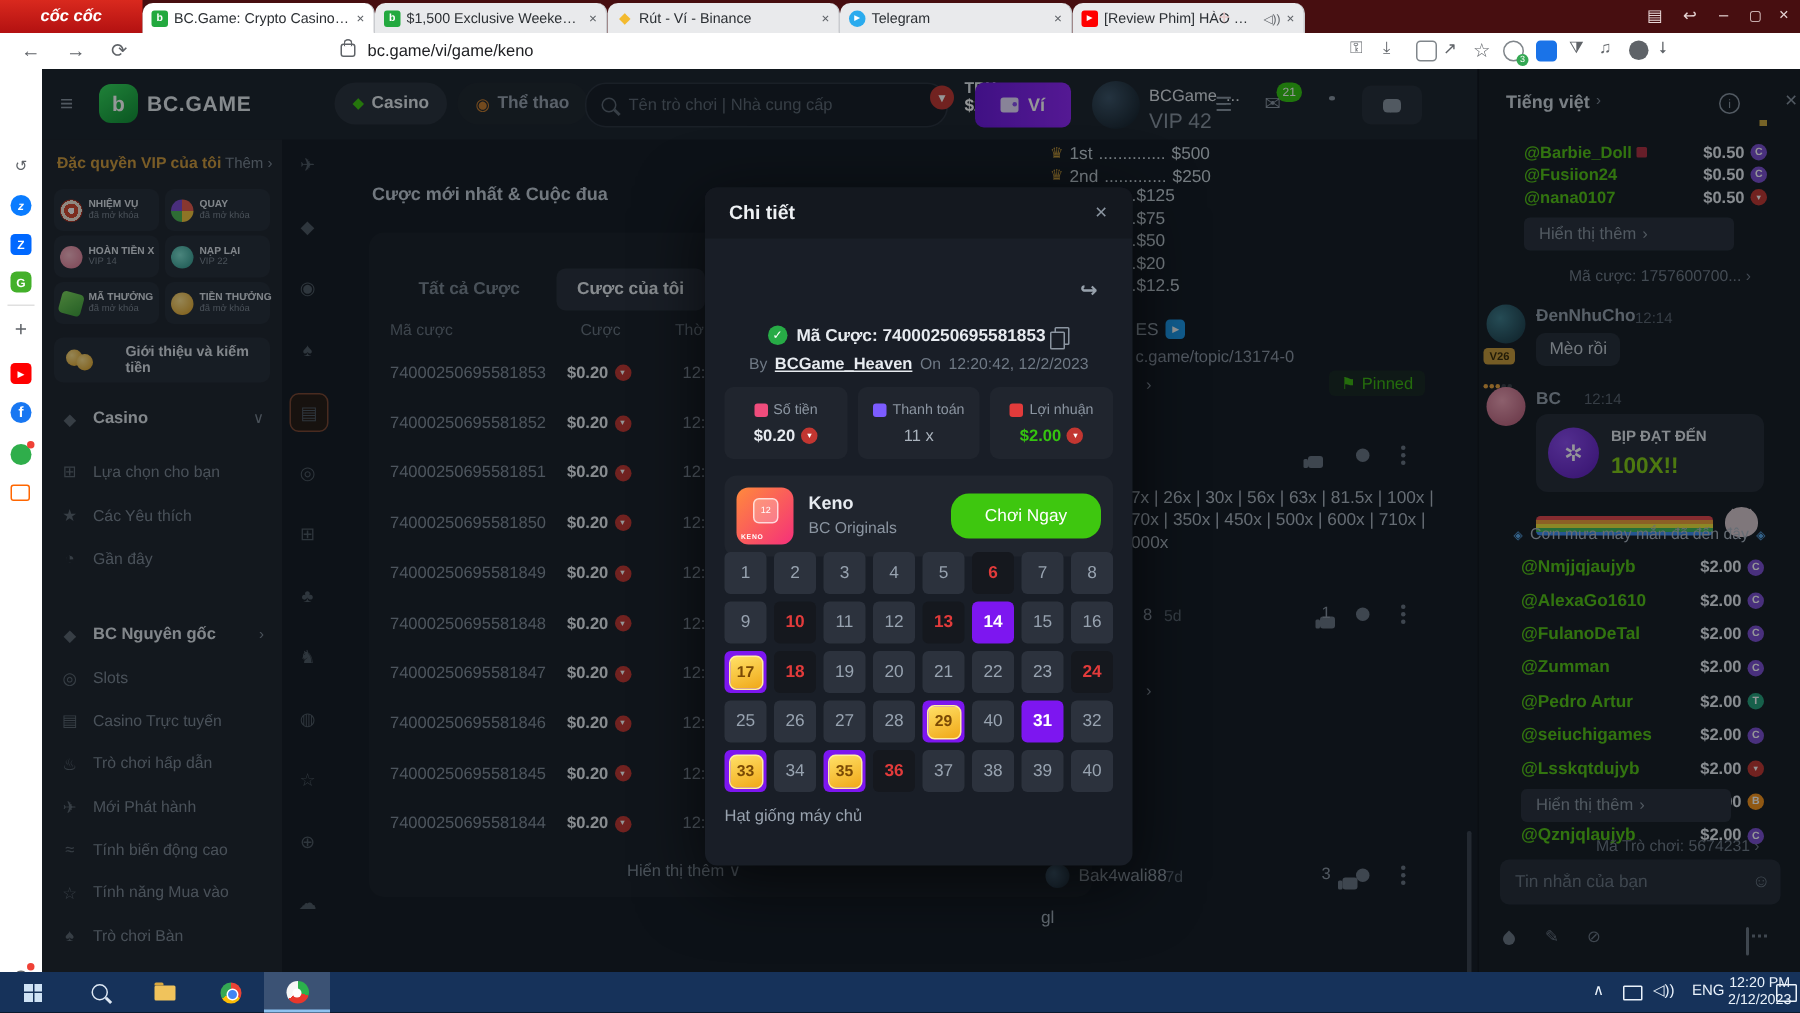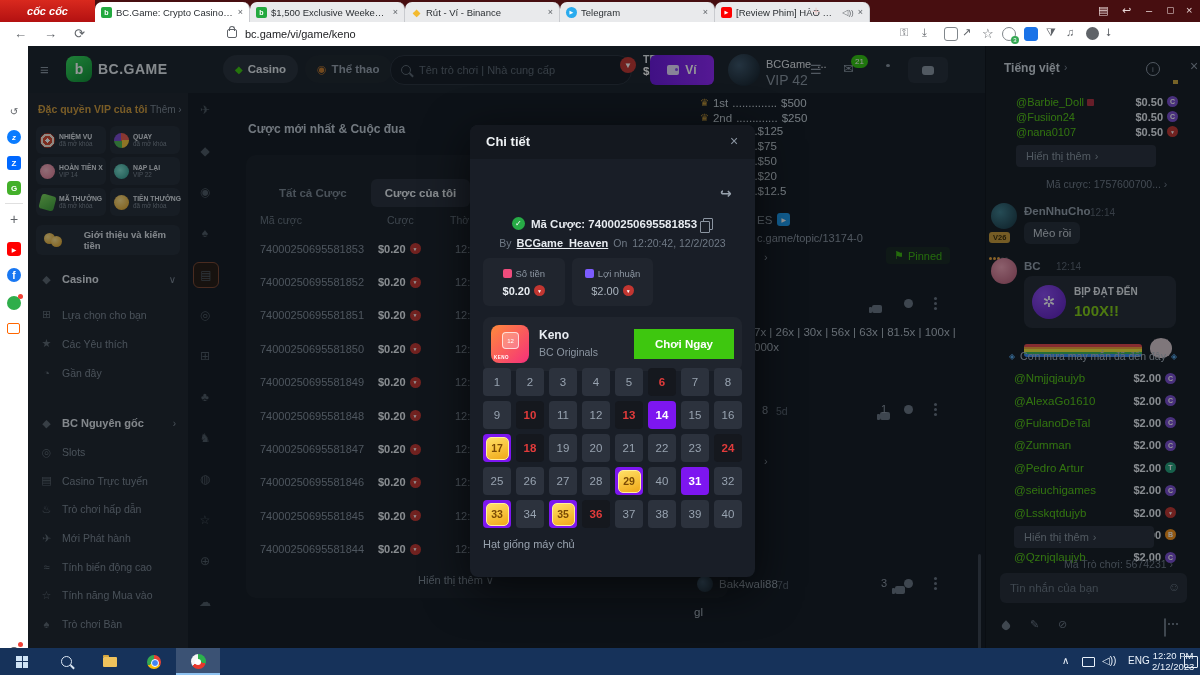--- a/index.html
+++ b/index.html
@@ -132,21 +132,21 @@
     padding:2px 8px;border-radius:4px}
   .playsq{width:13px;height:13px;background:#1d9bf0;border-radius:3px;color:#fff;font-size:6px;display:inline-flex;align-items:center;justify-content:center}
   .favatar{width:16px;height:16px;border-radius:50%;background:radial-gradient(circle at 35% 35%,#51708a,#1b2733)}
   
   #chat{left:957px;top:0;width:215px;height:602px;background:#171c24;border-left:1px solid #10141a}
   .chead{color:#cfd6dd;font-weight:bold;font-size:12px}
   .iinfo{width:12px;height:12px;border:1px solid #8b95a1;border-radius:50%;color:#8b95a1;font-size:8px;display:flex;align-items:center;justify-content:center}
   .cup{width:11px;height:8px;background:#caa53d;border-radius:2px 2px 4px 4px;position:relative}
   .cup::after{content:"";position:absolute;left:3px;bottom:-4px;width:5px;height:4px;background:#caa53d}
   .wrow{display:flex;align-items:center;height:15px;width:162px}
-  .wrow .nm{color:#55c314;font-weight:normal;font-size:11px;flex:1;white-space:nowrap;overflow:hidden}
+  .wrow .nm{color:#55c314;font-weight:bold;font-size:11px;flex:1;white-space:nowrap;overflow:hidden}
   .wrow .am{color:#e8ecf1;font-weight:bold;font-size:11px;margin-right:4px}
   .wrow2{height:22.4px}
   .wrow2 .nm{font-size:11.5px}
   .deco{display:inline-block;width:7px;height:7px;background:#b03040;border-radius:1px;margin-left:3px}
   .pillbtn{background:#2a303b;border-radius:4px;height:22px;display:flex;align-items:center;padding:0 10px;
     color:#8b95a1;font-size:11px;gap:4px;width:140px;box-sizing:border-box}
   .codetxt{color:#727c88;font-size:10.5px}
   .cav{width:26px;height:26px;border-radius:50%}
   .uname{color:#97a1ac;font-weight:bold;font-size:11.5px}
   .utime{color:#5c6570;font-size:10px}
@@ -192,21 +192,21 @@
   .stat .vr{display:flex;align-items:center;gap:4px;color:#aab3bd;font-size:11px}
   .stat:nth-child(1) .vr{color:#e7ebf0;font-weight:bold}
   .stat:nth-child(3) .vr{color:#35c410;font-weight:bold}
   #gamecard{left:13px;top:192px;width:259px;height:54px;background:#20252e;border-radius:8px}
   #gicon{left:8px;top:8px;width:38px;height:38px;border-radius:8px;background:linear-gradient(135deg,#ff8a3c,#f5307a)}
   #gicon .dice{position:absolute;left:11px;top:7px;width:15px;height:15px;border:1px solid rgba(255,255,255,.7);
     background:rgba(255,255,255,.25);border-radius:4px;color:#fff;font-size:6px;display:flex;align-items:center;justify-content:center}
   #gicon .klab{position:absolute;left:3px;bottom:3px;color:#fff;font-size:4.5px;font-weight:bold;letter-spacing:.5px}
   #gname{left:56px;top:11px;color:#e7ebf0;font-weight:bold;font-size:12px}
   #gprov{left:56px;top:29px;color:#8b95a1;font-size:10.5px}
-  #playbtn{left:151px;top:12px;width:100px;height:30px;background:#3ec70f;border-radius:0;color:#fff;font-weight:bold;
+  #playbtn{left:151px;top:12px;width:100px;height:30px;background:#3ec70f;border-radius:12px;color:#fff;font-weight:normal;
     font-size:11.5px;display:flex;align-items:center;justify-content:center}
   #kgrid{left:13px;top:243px;display:grid;grid-template-columns:repeat(8,28px);gap:5px}
   .tile{width:28px;height:28px;background:#2c323d;border-radius:4px;color:#98a3b0;font-size:11.5px;
     display:flex;align-items:center;justify-content:center}
   .tile.drawn{background:#15181e;color:#e23b3b;font-weight:bold}
   .tile.picked{background:#7d16f0;color:#fff;font-weight:bold}
   .tile.hit{background:#7d16f0}
   .gem{width:21px;height:21px;border-radius:5px;background:linear-gradient(160deg,#ffe066,#f0a818);border:1px solid #ffef9e;
     color:#7a4a05;font-weight:bold;font-size:10.5px;display:flex;align-items:center;justify-content:center}
   #seedlab{left:13px;top:413px;color:#99a3af;font-size:11px}
@@ -652,20 +652,21 @@
   <span class="ab gmeta" style="left:736px;top:205px">›</span>
   <div class="ab pinned" style="left:858px;top:201px">
     <span>⚑</span>
       <span>Pinned</span>
   </div>
   <span class="ab like" style="left:844px;top:253px"></span>
   <span class="ab cdot" style="left:876px;top:253px"></span>
   <span class="ab vdots" style="left:906px;top:256px"></span>
   <div class="ab" style="left:726px;top:280px;width:230px;overflow:hidden">
     <span class="multline">7x | 26x | 30x | 56x | 63x | 81.5x | 100x |</span>
+      <span class="multline">70x | 350x | 450x | 500x | 600x | 710x |</span>
       <span class="multline">000x</span>
   </div>
   <span class="ab gmeta" style="left:734px;top:358px">8</span>
   <span class="ab age" style="left:748px;top:359px">5d</span>
   <span class="ab like" style="left:838px;top:360px"></span>
   <span class="ab gmeta" style="left:853px;top:357px">1</span>
   <span class="ab cdot" style="left:876px;top:359px"></span>
   <span class="ab vdots" style="left:906px;top:362px"></span>
   <span class="ab gmeta" style="left:736px;top:409px">›</span>
   <span class="ab favatar" style="left:669px;top:530px"></span>
@@ -818,20 +819,29 @@
     </div>
     <div class="ab" id="stats">
       <div class="stat">
           <span class="lr">
             <span class="sic"></span>
             <span>Số tiền</span>
           </span>
           <span class="vr">
             <span>$0.20</span>
             <span class="coin" data-coin="trx"></span>
+          </span>
+        </div>
+        <div class="stat">
+          <span class="lr">
+            <span class="sic"></span>
+            <span>Thanh toán</span>
+          </span>
+          <span class="vr">
+            <span>11 x</span>
           </span>
         </div>
         <div class="stat">
           <span class="lr">
             <span class="sic"></span>
             <span>Lợi nhuận</span>
           </span>
           <span class="vr">
             <span>$2.00</span>
             <span class="coin" data-coin="trx"></span>

